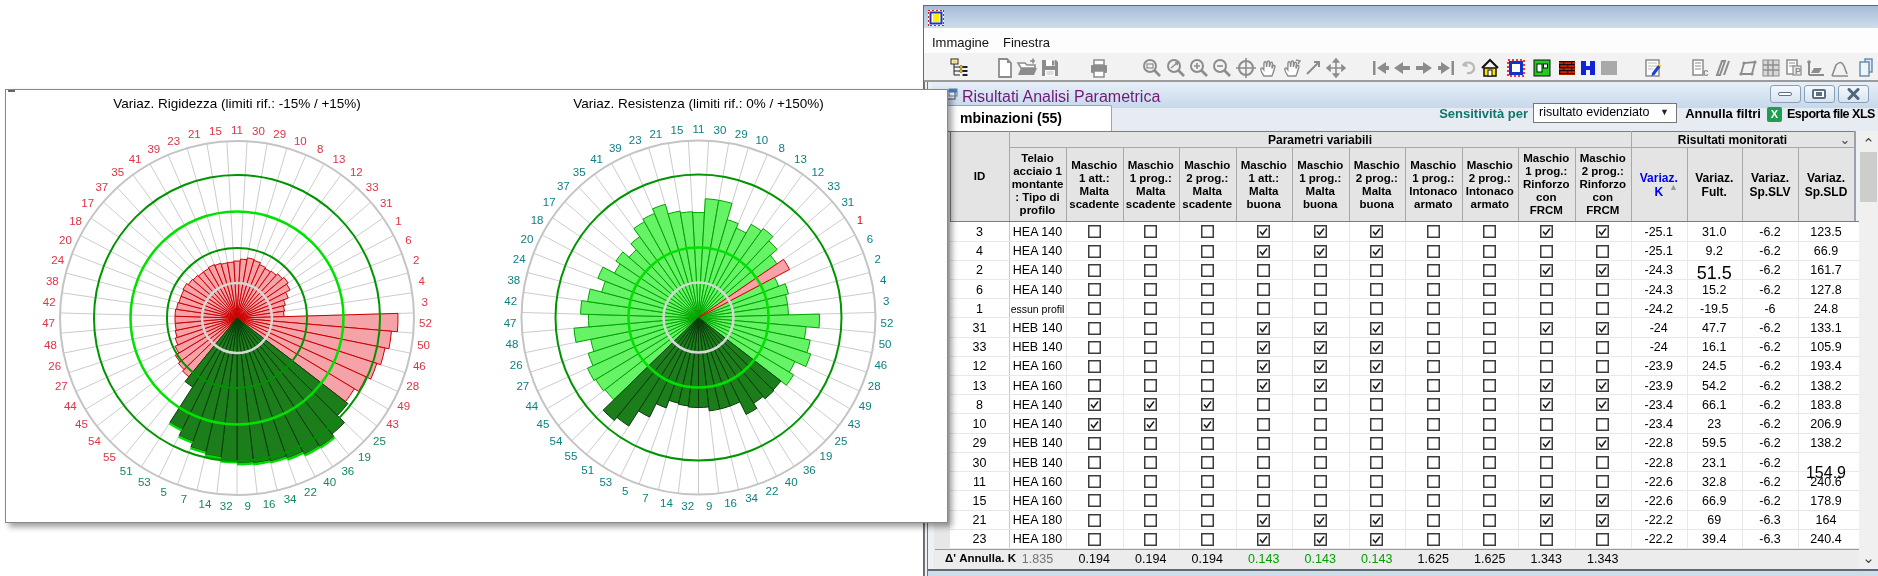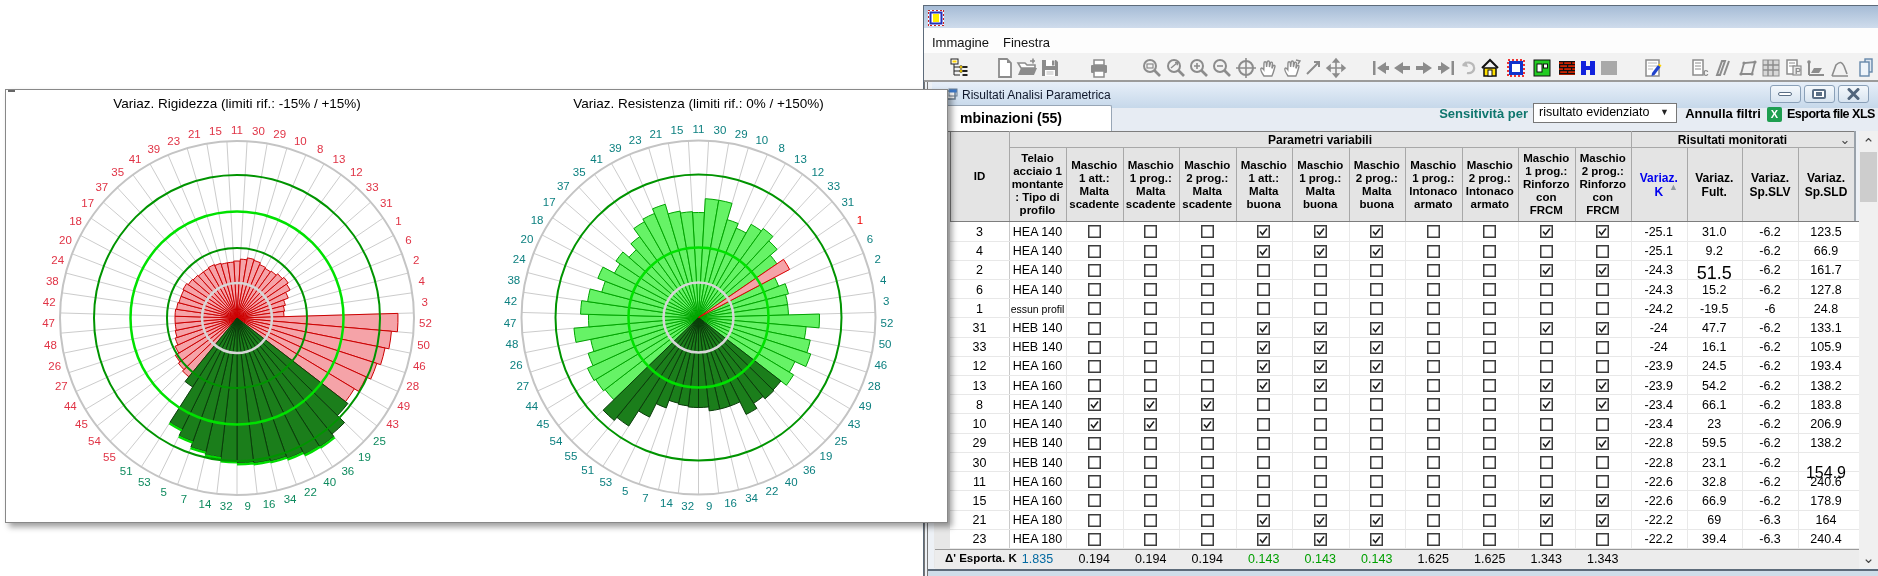--- a/index.html
+++ b/index.html
@@ -182,21 +182,21 @@
         <rect x="9" y="5" width="9" height="14" fill="#eef4fa" stroke="#6688aa" stroke-width="1.4"></rect>
       </svg>
     </div>
     <div class="abs" style="left:924px;top:82px;width:954px;height:494px;border-left:4px double #777;background:#edf1f6;">
       <div class="abs" style="left:4px;top:0px;width:950px;height:26px;background:linear-gradient(#e7eff9,#c6d8ea);"></div>
       <svg class="abs" style="left:17px;top:6px" width="13" height="13">
         <rect x="1" y="3" width="9" height="8" fill="#fff" stroke="#6b7f94" stroke-width="1.5"></rect>
         <rect x="4" y="1" width="8" height="3.5" fill="#3c78c8"></rect>
         <rect x="4" y="1" width="8" height="7" fill="none" stroke="#6b7f94" stroke-width="1"></rect>
       </svg>
-      <div class="abs" style="left:34px;top:6px;font-size:12px;color:#0f172a;">Risultati Analisi Parametrica</div>
+      <div class="abs" style="left:34px;top:6px;font-size:16px;color:#701a75;">Risultati Analisi Parametrica</div>
       <div class="abs" style="left:842px;top:3px;width:31px;height:18px;background:linear-gradient(#f4f8fc,#d8e4f0);border:1px solid #8aa0b8;border-radius:3px;"></div>
       <div class="abs" style="left:850px;top:10px;width:14px;height:4px;background:#fff;border:1.5px solid #5a6e85;border-radius:2px;"></div>
       <div class="abs" style="left:876px;top:3px;width:31px;height:18px;background:linear-gradient(#f4f8fc,#d8e4f0);border:1px solid #8aa0b8;border-radius:3px;"></div>
       <div class="abs" style="left:884px;top:7px;width:14px;height:10px;background:#fff;border:2px solid #5a6e85;border-radius:2px;"></div>
       <div class="abs" style="left:888px;top:10px;width:6px;height:4px;background:#5a6e85;"></div>
       <div class="abs" style="left:910px;top:3px;width:31px;height:18px;background:linear-gradient(#f4f8fc,#d8e4f0);border:1px solid #8aa0b8;border-radius:3px;"></div>
       <svg class="abs" style="left:919px;top:6px" width="13" height="12">
         <path d="M2,1.5 L11,10.5 M11,1.5 L2,10.5" stroke="#51657c" stroke-width="3" stroke-linecap="round"></path>
       </svg>
       <div class="abs" style="left:4px;top:26px;width:950px;height:23px;background:#e7ecf3;"></div>
@@ -941,22 +941,22 @@
         <rect x="0.75" y="0.75" width="11.5" height="11.5" fill="#fff" stroke="#3c3c3c" stroke-width="1.5"></rect>
       </svg>
       <svg class="abs" style="left:668.25px;top:450.92999999999995px" width="13" height="13">
         <rect x="0.75" y="0.75" width="11.5" height="11.5" fill="#fff" stroke="#3c3c3c" stroke-width="1.5"></rect>
       </svg>
       <div class="ctext" style="left:703.0px;top:450.42999999999995px;width:55.5px;font-size:12.5px;">-22.2</div>
       <div class="ctext" style="left:758.5px;top:450.42999999999995px;width:55.5px;font-size:12.5px;">39.4</div>
       <div class="ctext" style="left:814.0px;top:450.42999999999995px;width:56.0px;font-size:12.5px;">-6.3</div>
       <div class="ctext" style="left:870.0px;top:450.42999999999995px;width:56.0px;font-size:12.5px;">240.4</div>
       <div class="abs" style="left:7px;top:467px;width:924px;height:19.5px;background:#ececec;border-top:1px solid #9a9a9a;"></div>
-      <div class="abs" style="left:17px;top:470px;font-size:11.5px;font-weight:bold;color:#000;white-space:nowrap;">Δ' Esporta. K</div>
-      <div class="ctext" style="left:81px;top:470px;width:57.0px;font-size:12.5px;color:#0369a1;">1.835</div>
+      <div class="abs" style="left:17px;top:470px;font-size:11.5px;font-weight:bold;color:#000;white-space:nowrap;">Δ' Annulla. K</div>
+      <div class="ctext" style="left:81px;top:470px;width:57.0px;font-size:12.5px;color:#737373;">1.835</div>
       <div class="ctext" style="left:138.0px;top:470px;width:56.5px;font-size:12.5px;color:#000;">0.194</div>
       <div class="ctext" style="left:194.5px;top:470px;width:56.5px;font-size:12.5px;color:#000;">0.194</div>
       <div class="ctext" style="left:251.0px;top:470px;width:56.5px;font-size:12.5px;color:#000;">0.194</div>
       <div class="ctext" style="left:307.5px;top:470px;width:56.5px;font-size:12.5px;color:#00a000;">0.143</div>
       <div class="ctext" style="left:364.0px;top:470px;width:56.5px;font-size:12.5px;color:#00a000;">0.143</div>
       <div class="ctext" style="left:420.5px;top:470px;width:56.5px;font-size:12.5px;color:#00a000;">0.143</div>
       <div class="ctext" style="left:477.0px;top:470px;width:56.5px;font-size:12.5px;color:#000;">1.625</div>
       <div class="ctext" style="left:533.5px;top:470px;width:56.5px;font-size:12.5px;color:#000;">1.625</div>
       <div class="ctext" style="left:590.0px;top:470px;width:56.5px;font-size:12.5px;color:#000;">1.343</div>
       <div class="ctext" style="left:646.5px;top:470px;width:56.5px;font-size:12.5px;color:#000;">1.343</div>

